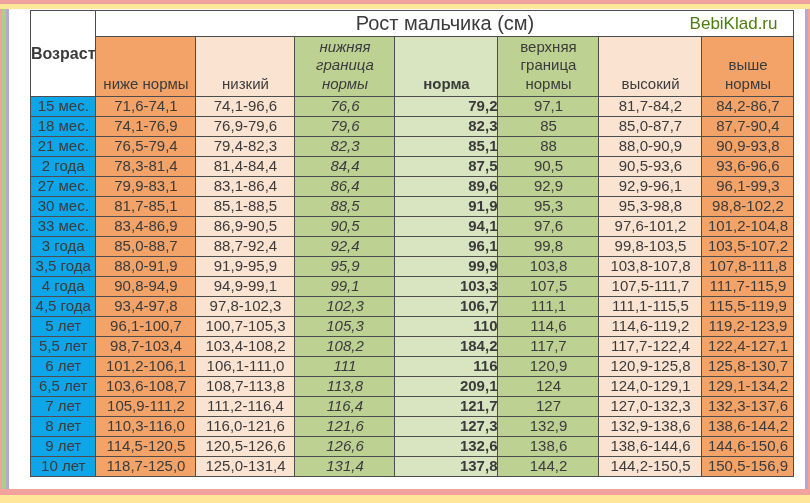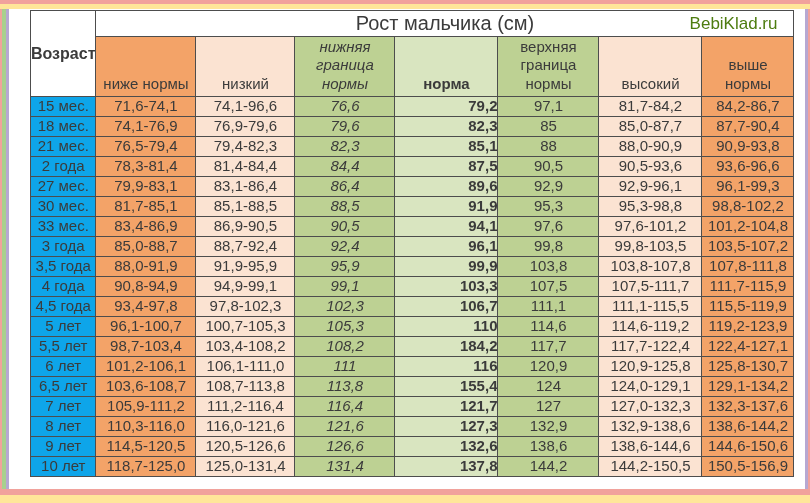--- a/index.html
+++ b/index.html
@@ -247,21 +247,21 @@
       <td class="col-norm">116</td>
       <td class="col-upper">120,9</td>
       <td class="col-high">120,9-125,8</td>
       <td class="col-above">125,8-130,7</td>
     </tr>
         <tr>
       <td class="col-age">6,5 лет</td>
       <td class="col-below">103,6-108,7</td>
       <td class="col-low">108,7-113,8</td>
       <td class="col-lower">113,8</td>
-      <td class="col-norm">155,4</td>
+      <td class="col-norm">209,1</td>
       <td class="col-upper">124</td>
       <td class="col-high">124,0-129,1</td>
       <td class="col-above">129,1-134,2</td>
     </tr>
         <tr>
       <td class="col-age">7 лет</td>
       <td class="col-below">105,9-111,2</td>
       <td class="col-low">111,2-116,4</td>
       <td class="col-lower">116,4</td>
       <td class="col-norm">121,7</td>

